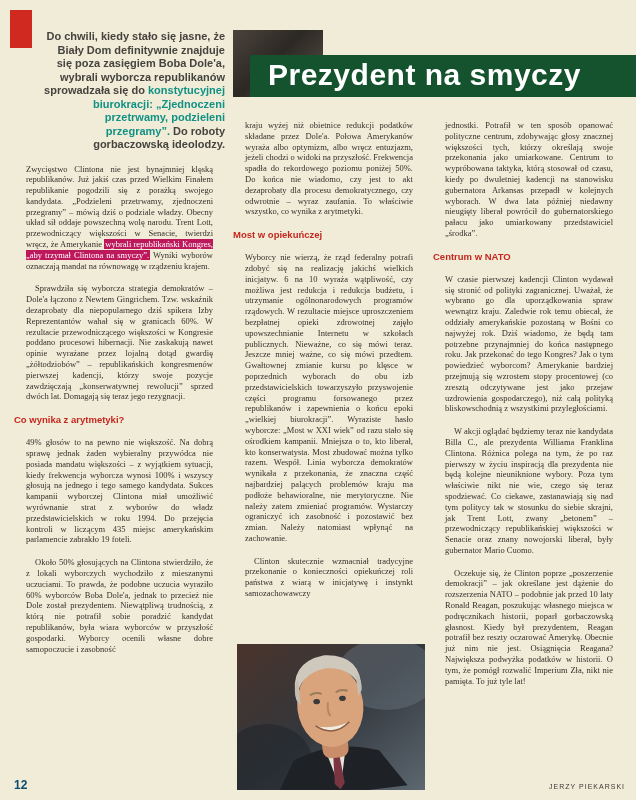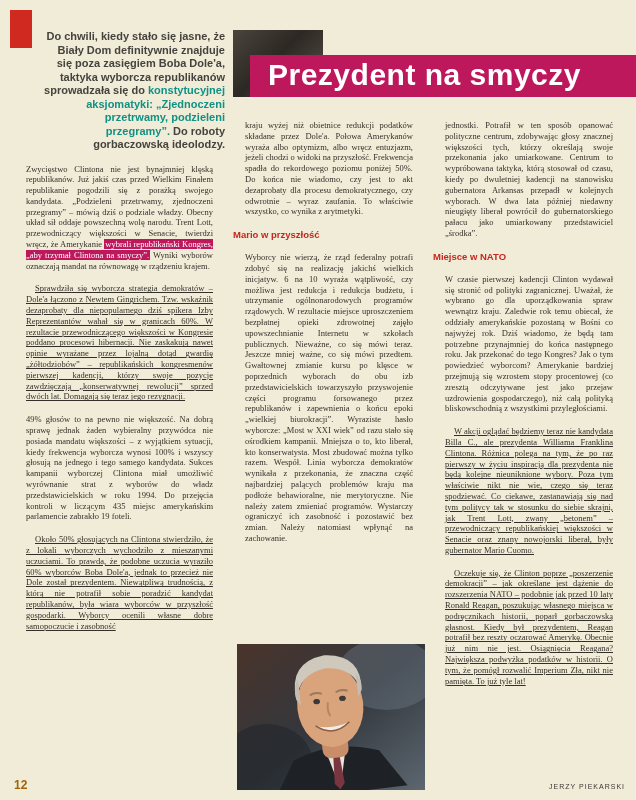--- a/index.html
+++ b/index.html
@@ -13,21 +13,21 @@
   .corner-block {
     position: absolute; left: 10px; top: 10px;
     width: 22px; height: 38px; background: #cf2920;
   }
   .header-photo {
     position: absolute; left: 233px; top: 30px; width: 90px; height: 67px;
     background: linear-gradient(135deg, #4a443c 0%, #2c2823 45%, #5a544a 100%);
   }
   .title-banner {
     position: absolute; left: 250px; top: 55px; width: 386px; height: 42px;
-    background: #be185d; display: flex; align-items: center;
+    background: #14532d; display: flex; align-items: center;
   }
   .title-banner h1 {
     margin: 0; padding: 0 0 2px 18px;
     font-family: "Liberation Sans", sans-serif;
     font-weight: bold; font-size: 30px; letter-spacing: 0.5px;
     color: #ffffff; white-space: nowrap;
   }
   .col { position: absolute; overflow: hidden; }
   .col-left  { left: 14px;  top: 30px;  width: 211px; height: 762px; }
   .col-mid   { left: 233px; top: 108px; width: 192px; height: 682px; display: flex; flex-direction: column; }
@@ -38,68 +38,70 @@
     font-family: "Liberation Sans", sans-serif;
     font-weight: bold; font-size: 11px; line-height: 13.5px;
     text-align: right; color: #45433e;
   }
   .teal-text { color: #109184; }
   .teal-box { background: #be185d; color: #ffffff; padding: 0 1px; }
   .body-p {
     margin: 12px; font-size: 8.5px; line-height: 10.8px;
     text-align: justify;
   }
-  .ind { text-indent: 9px; text-decoration: underline; }
+  .ind { text-indent: 9px; }
   .subhead {
     margin: 9px 0 4px 0;
     font-family: "Liberation Sans", sans-serif;
     font-weight: bold; font-size: 9.5px; color: #c4271e;
   }
   .photo {
     flex: 0 0 auto; width: 188px; height: 146px; margin-left: 4px;
     background: #2a2f36;
   }
   .photo svg { display: block; }
   .author {
     flex: 0 0 auto; margin-top: 6px;
     font-family: "Liberation Sans", sans-serif;
     font-size: 7px; letter-spacing: 1px; text-transform: uppercase;
     text-align: right; color: #3a3733;
   }
   .pagenum {
     position: absolute; left: 14px; bottom: 8px;
     font-family: "Liberation Sans", sans-serif;
-    font-weight: bold; font-size: 12px; color: #a16207;
+    font-weight: bold; font-size: 12px; color: #0c4a6e;
   }
 </style>
 </head>
 <body>
 
 <div class="page">
 
   <div class="corner-block"></div>
   <div class="header-photo"></div>
 
   <div class="title-banner">
     <h1>Prezydent na smyczy</h1>
   </div>
 
   <div class="col col-left">
-    <p class="intro"><span>Do chwili, kiedy stało się jasne, że Biały Dom definitywnie znajduje się poza zasięgiem Boba Dole'a, taktyka wyborcza republikanów sprowadzała się do </span><span class="teal-text">konstytucyjnej aksjomatyki: „Zjednoczeni przetrwamy, podzieleni przegramy”.</span><span> Do roboty gorbaczowską ideolodzy.</span></p>
+    <p class="intro"><span>Do chwili, kiedy stało się jasne, że Biały Dom definitywnie znajduje się poza zasięgiem Boba Dole'a, wybrali wyborcza republikanów sprowadzała się do </span><span class="teal-text">konstytucyjnej biurokracji: „Zjednoczeni przetrwamy, podzieleni przegramy”.</span><span> Do roboty gorbaczowską ideolodzy.</span></p>
     <p class="body-p"><span>Zwycięstwo Clintona nie jest bynajmniej klęską republikanów. Już jakiś czas przed Wielkim Finałem republikanie pogodzili się z porażką swojego kandydata. „Podzieleni przetrwamy, zjednoczeni przegramy” – mówią dziś o podziale władzy. Obecny układ sił oddaje powszechną wolę narodu. Trent Lott, przewodniczący większości w Senacie, twierdzi wręcz, że Amerykanie </span><span class="teal-box">wybrali republikański Kongres, „aby trzymał Clintona na smyczy”.</span><span> Wyniki wyborów oznaczają mandat na równowagę w rządzeniu krajem.</span></p>
     <p class="body-p ind">Sprawdziła się wyborcza strategia demokratów – Dole'a łączono z Newtem Gingrichem. Tzw. wskaźnik dezaprobaty dla niepopularnego dziś spikera Izby Reprezentantów wahał się w granicach 60%. W rezultacie przewodniczącego większości w Kongresie poddano procesowi hibernacji. Nie zaskakują nawet opinie wyrażane przez lojalną dotąd gwardię „żółtodziobów” – republikańskich kongresmenów pierwszej kadencji, którzy swoje pozycje zawdzięczają „konserwatywnej rewolucji” sprzed dwóch lat. Domagają się teraz jego rezygnacji.</p>
+    <h2 class="subhead">Co wynika z arytmetyki?</h2>
     <p class="body-p">49% głosów to na pewno nie większość. Na dobrą sprawę jednak żaden wybieralny przywódca nie posiada mandatu większości – z wyjątkiem sytuacji, kiedy frekwencja wyborcza wynosi 100% i wszyscy głosują na jednego i tego samego kandydata. Sukces kampanii wyborczej Clintona miał umożliwić wyrównanie strat z wyborów do władz przedstawicielskich w roku 1994. Do przejęcia kontroli w liczącym 435 miejsc amerykańskim parlamencie zabrakło 19 foteli.</p>
     <p class="body-p ind">Około 50% głosujących na Clintona stwierdziło, że z lokali wyborczych wychodziło z mieszanymi uczuciami. To prawda, że podobne uczucia wyraziło 60% wyborców Boba Dole'a, jednak to przecież nie Dole został prezydentem. Niewątpliwą trudnością, z którą nie potrafił sobie poradzić kandydat republikanów, była wiara wyborców w przyszłość gospodarki. Wyborcy ocenili własne dobre samopoczucie i zasobność</p>
   </div>
 
   <div class="col col-mid">
     <div class="coltext">
       <p class="body-p">kraju wyżej niż obietnice redukcji podatków składane przez Dole'a. Połowa Amerykanów wyraża albo optymizm, albo wręcz entuzjazm, jeżeli chodzi o widoki na przyszłość. Frekwencja spadła do rekordowego poziomu poniżej 50%. Do końca nie wiadomo, czy jest to akt dezaprobaty dla procesu demokratycznego, czy odwrotnie – wyraz zaufania. To właściwie wszystko, co wynika z arytmetyki.</p>
-      <h2 class="subhead">Mario w przyszłość</h2>
+      <h2 class="subhead">Most w opiekuńczej</h2>
       <p class="body-p">Wyborcy nie wierzą, że rząd federalny potrafi zdobyć się na realizację jakichś wielkich inicjatyw. 6 na 10 wyraża wątpliwość, czy możliwa jest redukcja i redukcja budżetu, i utrzymanie ogólnonarodowych programów rządowych. W rezultacie miejsce uproszczeniem bezpłatnej opieki zdrowotnej zajęło upowszechnianie Internetu w szkołach publicznych. Nieważne, co się mówi teraz. Jeszcze mniej ważne, co się mówi przedtem. Gwałtownej zmianie kursu po klęsce w poprzednich wyborach do obu izb przedstawicielskich towarzyszyło przyswojenie części programu forsowanego przez republikanów i zapewnienia o końcu epoki „wielkiej biurokracji”. Wyraziste hasło wyborcze: „Most w XXI wiek” od razu stało się ośrodkiem kampanii. Mniejsza o to, kto liberał, kto konserwatysta. Most zbudować można tylko razem. Wespół. Linia wyborcza demokratów wynikała z przekonania, że znaczna część najbardziej palących problemów kraju ma podłoże behawioralne, nie merytoryczne. Nie należy zatem zmieniać programów. Wystarczy ograniczyć ich zasobność i pozostawić bez zmian. Należy natomiast wpłynąć na zachowanie.</p>
+      <p class="body-p ind">Clinton skutecznie wzmacniał tradycyjne przekonanie o konieczności opiekuńczej roli państwa z wiarą w inicjatywę i instynkt samozachowawczy</p>
     </div>
     <div class="photo">
       <svg width="188" height="146" viewBox="0 0 188 146" xmlns="http://www.w3.org/2000/svg">
         <defs>
           <linearGradient id="bg" x1="0" y1="0" x2="1" y2="1">
             <stop offset="0" stop-color="#4a342b"></stop>
             <stop offset="0.5" stop-color="#33373d"></stop>
             <stop offset="1" stop-color="#5c6770"></stop>
           </linearGradient>
         </defs>
@@ -123,21 +125,21 @@
           <path d="M78,80 Q95,94 112,80 Q95,86 78,80 Z" fill="#f2ede2"></path>
           <path d="M78,80 Q95,94 112,80" stroke="#8a5a42" stroke-width="1.5" fill="none"></path>
         </g>
       </svg>
     </div>
   </div>
 
   <div class="col col-right">
     <div class="coltext">
       <p class="body-p">jednostki. Potrafił w ten sposób opanować polityczne centrum, zdobywając głosy znacznej większości tych, którzy określają swoje przekonania jako umiarkowane. Centrum to wypróbowana taktyka, którą stosował od czasu, kiedy po dwuletniej kadencji na stanowisku gubernatora Arkansas przepadł w kolejnych wyborach. W dwa lata później niedawny nieugięty liberał powrócił do gubernatorskiego pałacu jako umiarkowany przedstawiciel „środka”.</p>
-      <h2 class="subhead">Miejsce w NATO</h2>
+      <h2 class="subhead">Centrum w NATO</h2>
       <p class="body-p">W czasie pierwszej kadencji Clinton wydawał się stronić od polityki zagranicznej. Uważał, że wybrano go dla uporządkowania spraw wewnątrz kraju. Zaledwie rok temu obiecał, że oddziały amerykańskie pozostaną w Bośni co najwyżej rok. Dziś wiadomo, że będą tam potrzebne przynajmniej do końca następnego roku. Jak przekonać do tego Kongres? Jak o tym powiedzieć wyborcom? Amerykanie bardziej przejmują się wzrostem stopy procentowej (co zresztą odczytywane jest jako przejaw uzdrowienia gospodarczego), niż całą polityką bliskowschodnią z wszystkimi przyległościami.</p>
       <p class="body-p ind">W akcji oglądać będziemy teraz nie kandydata Billa C., ale prezydenta Williama Franklina Clintona. Różnica polega na tym, że po raz pierwszy w życiu inspiracją dla prezydenta nie będą kolejne nieuniknione wybory. Poza tym właściwie nikt nie wie, czego się teraz spodziewać. Co ciekawe, zastanawiają się nad tym politycy tak w stosunku do siebie skrajni, jak Trent Lott, zwany „betonem” – przewodniczący republikańskiej większości w Senacie oraz znany nowojorski liberał, były gubernator Mario Cuomo.</p>
       <p class="body-p ind">Oczekuje się, że Clinton poprze „poszerzenie demokracji” – jak określane jest dążenie do rozszerzenia NATO – podobnie jak przed 10 laty Ronald Reagan, poszukując własnego miejsca w podręcznikach historii, poparł gorbaczowską głasnost. Kiedy był prezydentem, Reagan potrafił bez reszty oczarować Amerykę. Obecnie już nim nie jest. Osiągnięcia Reagana? Największa podwyżka podatków w historii. O tym, że pomógł rozwalić Imperium Zła, nikt nie pamięta. To już tyle lat!</p>
     </div>
     <div class="author">Jerzy Piekarski</div>
   </div>
 
   <div class="pagenum">12</div>
 
 </div>

